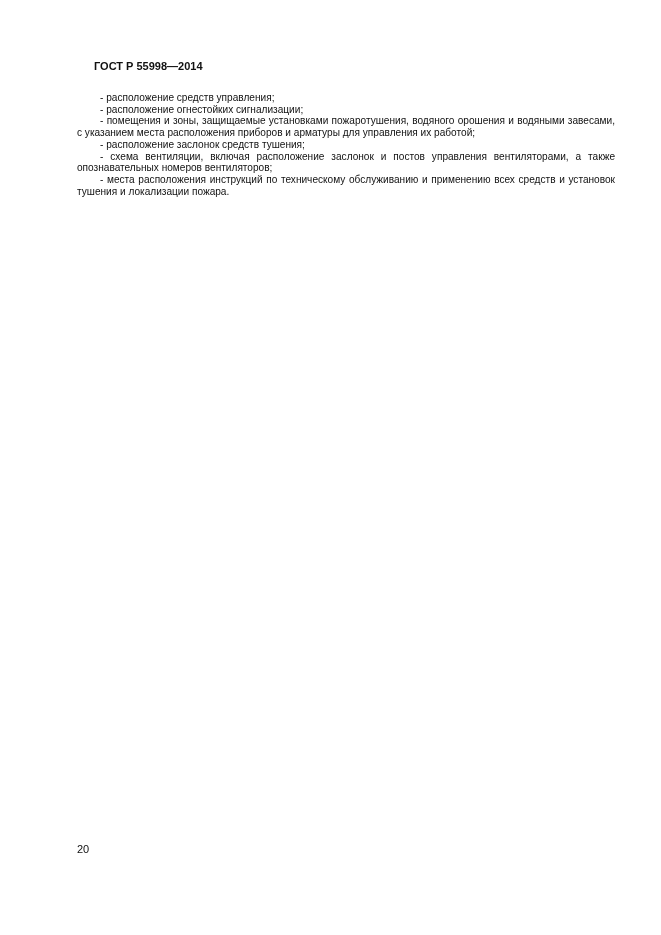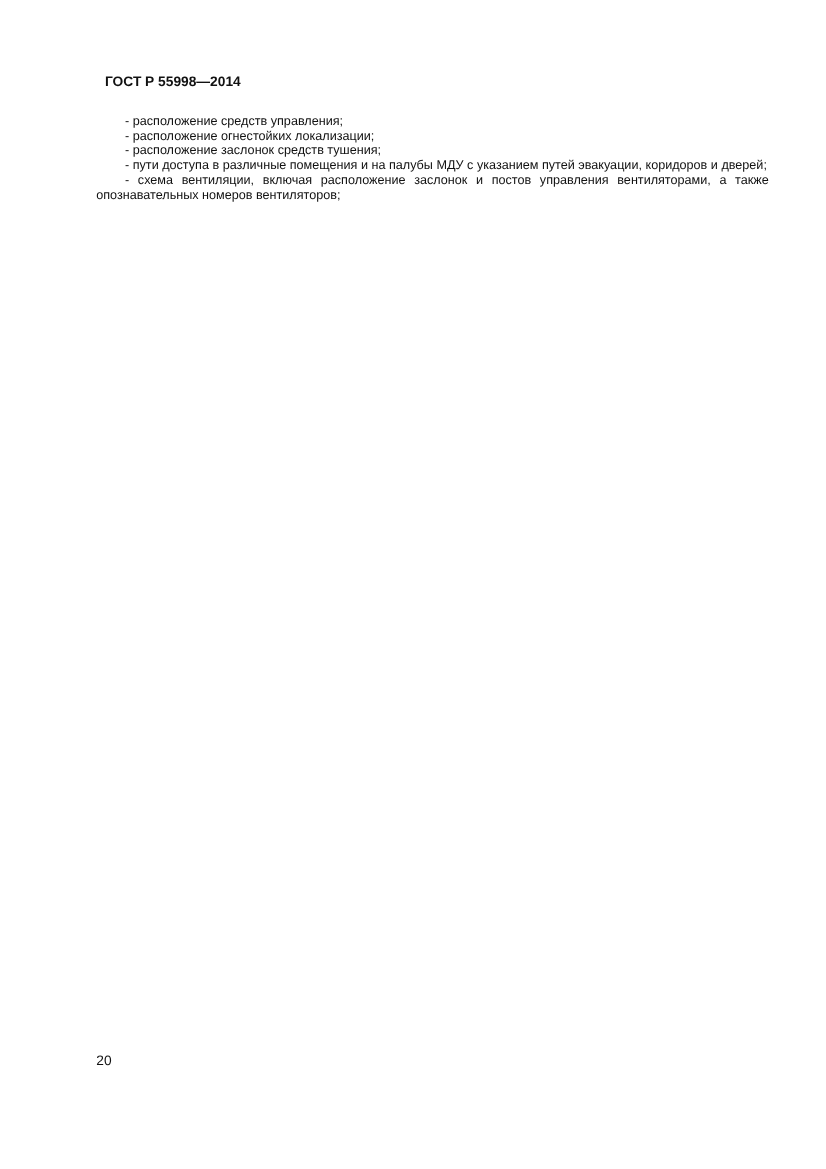--- a/index.html
+++ b/index.html
@@ -1,28 +1,29 @@
 <!DOCTYPE html>
 <html><head>
 <meta charset="utf-8">
 <style>
   html,body{margin:0;padding:0;background:#fff;}
   body{width:661px;height:935px;position:relative;overflow:hidden;
        font-family:"Liberation Sans",sans-serif;color:#111;}
-  .header{position:absolute;left:84px;top:60px;font-size:11px;font-weight:bold;}
+  .header{position:absolute;left:94px;top:60px;font-size:11px;font-weight:bold;}
   .body{position:absolute;left:77px;top:92px;width:538px;font-size:10.1px;line-height:11.7px;}
   .item{text-indent:23px;text-align:justify;margin:0;}
   .pagenum{position:absolute;left:77px;top:843px;font-size:11px;}
 </style>
 </head>
 <body>
 
 <div class="header">ГОСТ Р 55998—2014</div>
 
 <div class="body">
   <p class="item">- расположение средств управления;</p>
-  <p class="item">- расположение огнестойких локализации;</p>
+  <p class="item">- расположение огнестойких сигнализации;</p>
+  <p class="item">- помещения и зоны, защищаемые установками пожаротушения, водяного орошения и водяными завесами, с указанием места расположения приборов и арматуры для управления их работой;</p>
   <p class="item">- расположение заслонок средств тушения;</p>
-  <p class="item">- пути доступа в различные помещения и на палубы МДУ с указанием путей эвакуации, коридоров и дверей;</p>
   <p class="item">- схема вентиляции, включая расположение заслонок и постов управления вентиляторами, а также опознавательных номеров вентиляторов;</p>
+  <p class="item">- места расположения инструкций по техническому обслуживанию и применению всех средств и установок тушения и локализации пожара.</p>
 </div>
 
 <div class="pagenum">20</div>
 
 </body></html>

